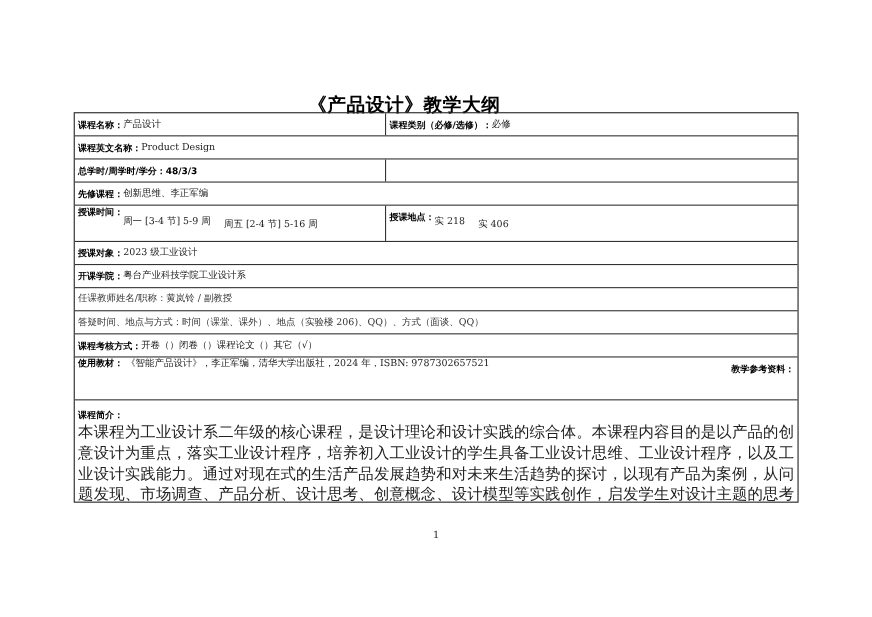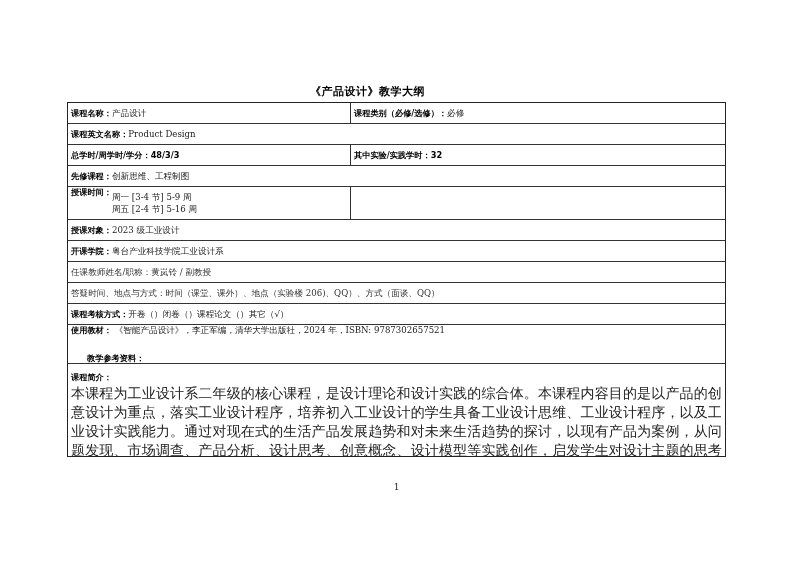--- a/index.html
+++ b/index.html
@@ -1,32 +1,32 @@
 <!DOCTYPE html>
 <html><head>
   <meta charset="utf-8">
   <style>
     html, body { margin:0; padding:0; background:#ffffff; }
     body { width:793px; height:561px; position:relative; overflow:hidden;
            font-family: "DejaVu Serif", "Liberation Serif", serif; color:#111; }
     .title { position:absolute; left:0; width:735px; top:84px; text-align:center;
              font-family:"DejaVu Sans", "Liberation Sans", sans-serif; font-weight:bold;
-             font-size:11px; letter-spacing:0.5px; color:#000; }
+             font-size:17px; letter-spacing:0.5px; color:#000; }
     .sheet { position:absolute; left:67px; top:102px; width:659px;
              border:1.5px solid #222; border-bottom:1.5px solid #222; box-sizing:border-box; }
     .row { display:flex; border-bottom:1px solid #333; box-sizing:border-box; }
     .row.last { border-bottom:none; }
     .cell { box-sizing:border-box; padding:0 3px; font-size:8.6px; line-height:10px;
             display:flex; align-items:center; white-space:nowrap; }
     .cell.left { width:283px; border-right:1px solid #333; }
     .cell.right { flex:1; }
     .cell.full { flex:1; }
     .lbl { font-family:"DejaVu Sans", "Liberation Sans", sans-serif; font-weight:bold; font-size:8.2px; color:#000; }
     .val { color:#222; }
-    .stack { display:flex; flex-direction:column; justify-content:center; }
+    .stack { display:flex; flex-direction:row; justify-content:center;gap:12px; }
     .multi { display:flex; align-items:flex-start; }
     .para { font-size:14px; line-height:19px; padding:1px 3px 0 3px; white-space:normal;
             text-align:justify; color:#222; letter-spacing:0.15px; }
     .pagenum { position:absolute; left:0; width:793px; top:482px; text-align:center; font-size:9px; color:#222; }
     .plain { color:#333; }
   </style>
 </head>
 <body>
 
 <div class="title">《产品设计》教学大纲</div>
@@ -49,40 +49,43 @@
       <span class="lbl">课程英文名称：</span>
       <span class="val">Product Design</span>
     </div>
   </div>
 
   <div class="row" style="height:21px;">
     <div class="cell left">
       <span class="lbl">总学时/周学时/学分：</span>
       <span class="lbl">48/3/3</span>
     </div>
-    <div class="cell right">
-      <span class="lbl">其中实验/实践学时：</span>
-      <span class="lbl">32</span>
-    </div>
   </div>
 
   <div class="row" style="height:21px;">
     <div class="cell full">
       <span class="lbl">先修课程：</span>
-      <span class="val">创新思维、工程制图</span>
+      <span class="val">创新思维、李正军编</span>
     </div>
   </div>
 
 
   <div class="row" style="height:33px;">
     <div class="cell left multi" style="align-items:center;">
       <span class="lbl" style="align-self:flex-start; margin-top:0;">授课时间：</span>
       <div class="stack">
         <span class="val">周一 [3-4 节] 5-9 周</span>
         <span class="val" style="margin-top:2px;">周五 [2-4 节] 5-16 周</span>
+      </div>
+    </div>
+    <div class="cell right multi" style="align-items:center;">
+      <span class="lbl" style="align-self:flex-start; margin-top:5px;">授课地点：</span>
+      <div class="stack">
+        <span class="val">实 218</span>
+        <span class="val" style="margin-top:2px;">实 406</span>
       </div>
     </div>
   </div>
 
   <div class="row" style="height:21px;">
     <div class="cell full">
       <span class="lbl">授课对象：</span>
       <span class="val">2023 级工业设计</span>
     </div>
   </div>

